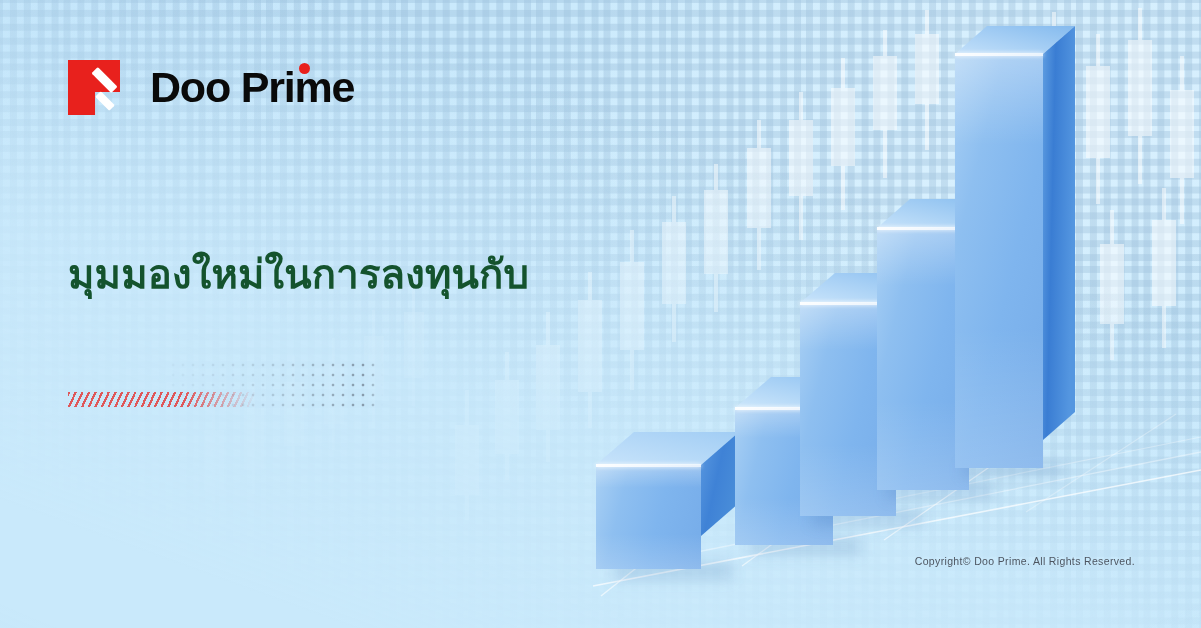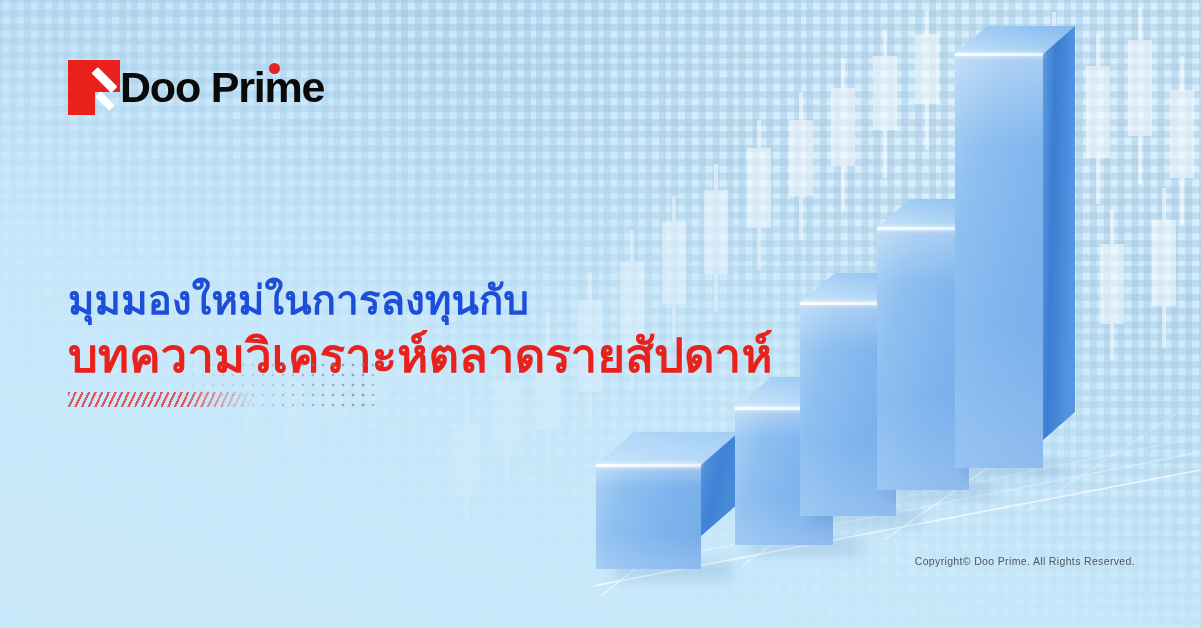--- a/index.html
+++ b/index.html
@@ -50,21 +50,21 @@
   }
 
   
   .candles { position:absolute; inset:0; }
   .candles svg { display:block; }
 
   
   .floor { position:absolute; inset:0; }
 
   
-  .logo { position:absolute; left:68px; top:60px; display:flex; align-items:center; gap:0; }
+  .logo { position:absolute; left:68px; top:60px; display:flex; align-items:center; gap:30px; }
   .logo-mark { position:relative; width:52px; height:55px; }
   .logo-mark .sq {
     position:absolute; left:0; top:0; width:52px; height:55px;
     background:#e8211d;
     clip-path:polygon(0 0,100% 0,100% 58%,52% 58%,52% 100%,0 100%);
   }
   .logo-mark .slash1 {
     position:absolute; width:9px; height:28px; background:#fff;
     left:32px; top:6px; transform:rotate(-45deg); border-radius:1.5px;
   }
@@ -79,22 +79,22 @@
     font-family:"Liberation Sans", sans-serif;
   }
   .wordmark .dot {
     position:absolute; width:11px; height:11px; border-radius:50%;
     background:#e8211d; left:149px; top:-3px;
   }
 
   
   .headline { position:absolute; left:68px; top:250px; }
   .h-line1 {
-    font-size:40px; font-weight:bold; color:#1d4ed8;
-    line-height:1.22; letter-spacing:.2px; white-space:nowrap;margin-top:26px;
+    font-size:40px; font-weight:bold; color:#14532d;
+    line-height:1.22; letter-spacing:.2px; white-space:nowrap;
   }
   .h-line2 {
     font-size:47px; font-weight:bold; color:#e8211d;
     line-height:1.24; letter-spacing:.2px; white-space:nowrap;
     margin-top:2px;
   }
 
   
   .decor { position:absolute; left:68px; top:386px; width:320px; height:26px; }
   .stripe {
@@ -407,21 +407,20 @@
       <div class="slash2"></div>
     </div>
     <div class="wordmark">
       <span>Doo Prime</span>
       <span class="dot"></span>
     </div>
   </div>
 
   <div class="headline">
     <div class="h-line1">มุมมองใหม่ในการลงทุนกับ</div>
-    <div class="h-line2">บทความวิเคราะห์ตลาดรายสัปดาห์</div>
   </div>
 
   <div class="decor">
     <div class="dots"></div>
     <div class="stripe"></div>
   </div>
 
   <div class="copyright">Copyright© Doo Prime. All Rights Reserved.</div>
 
 </div>

